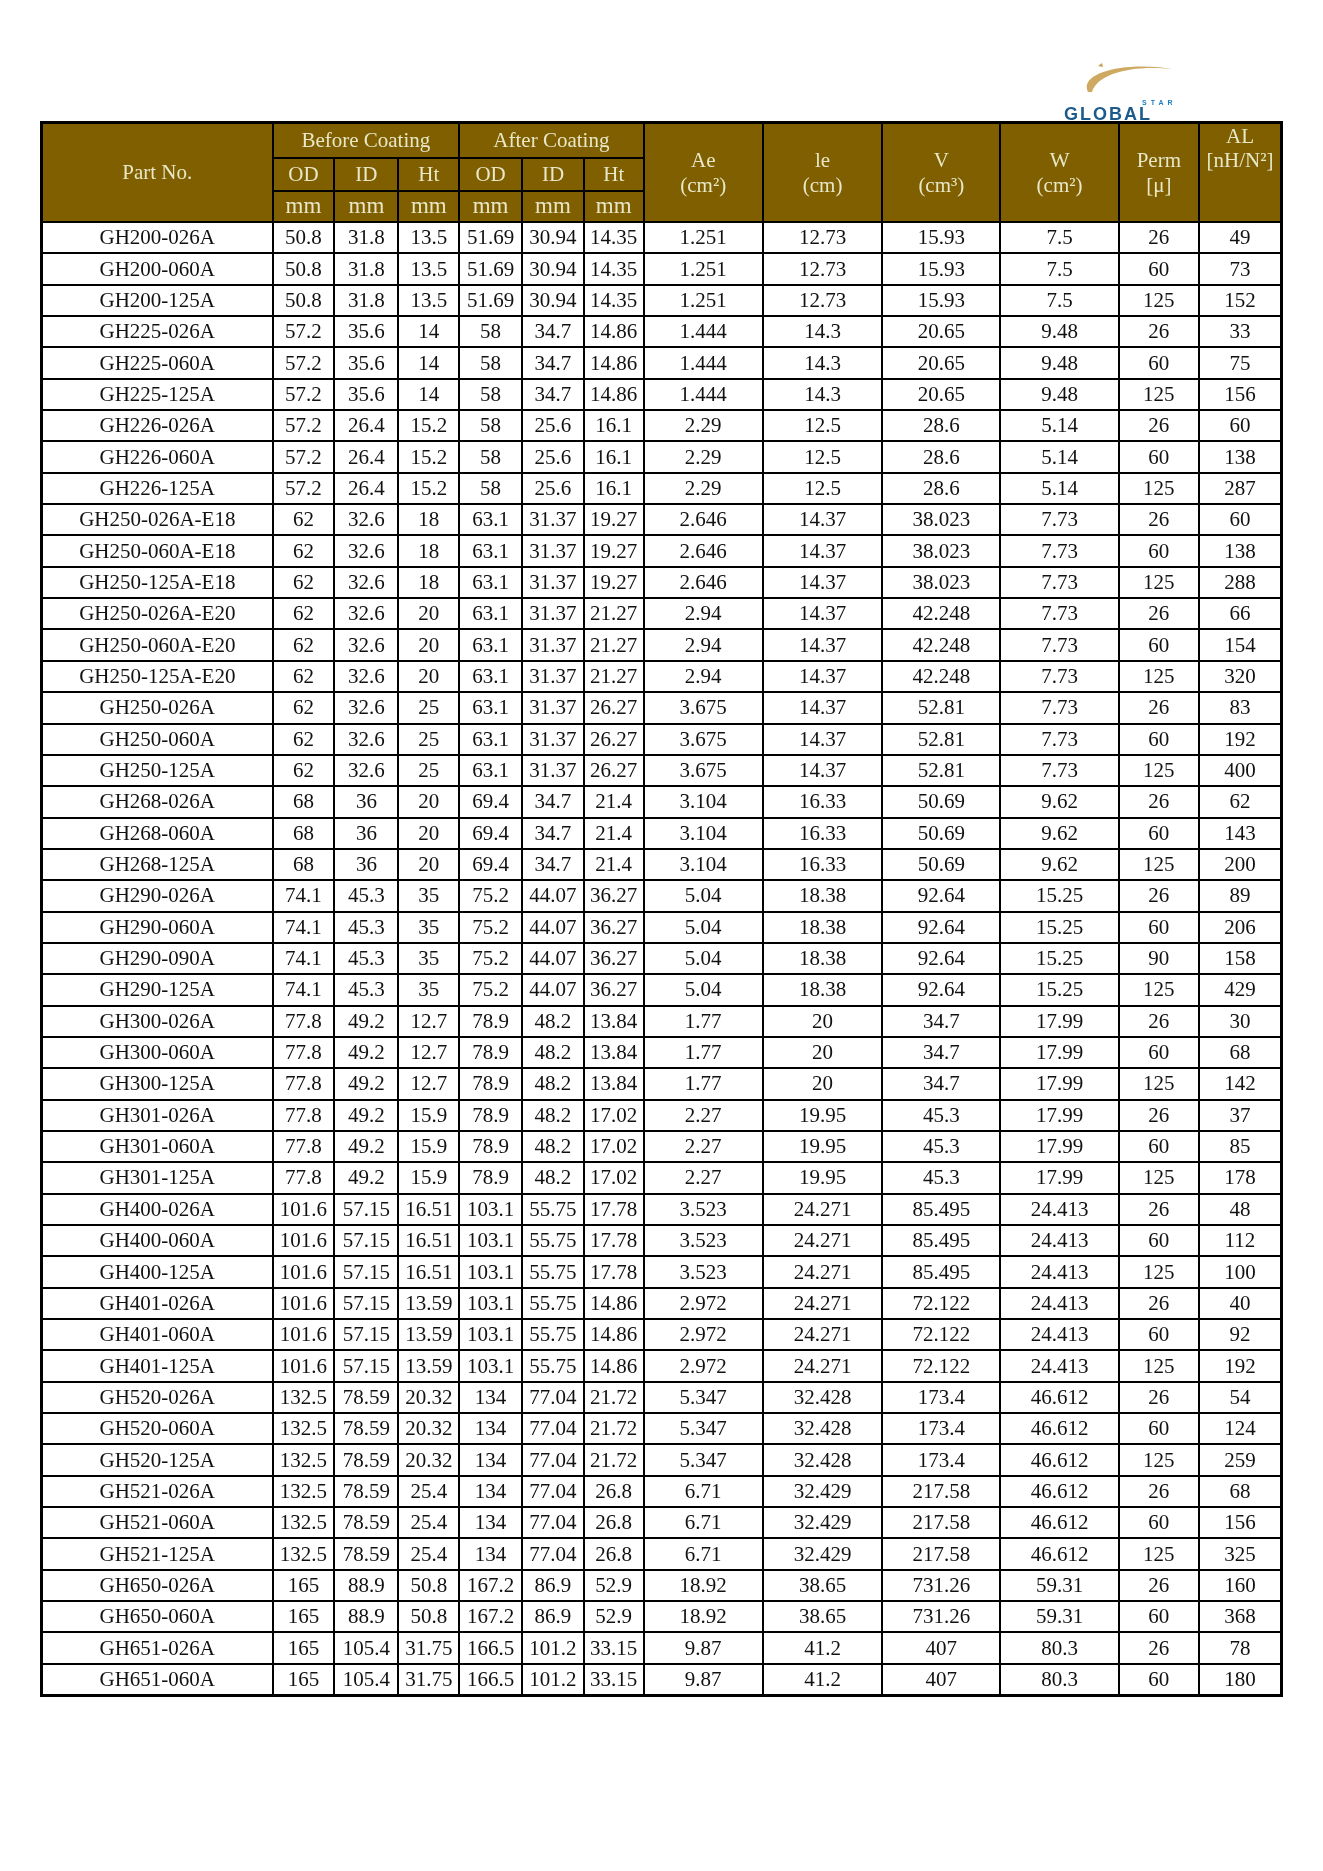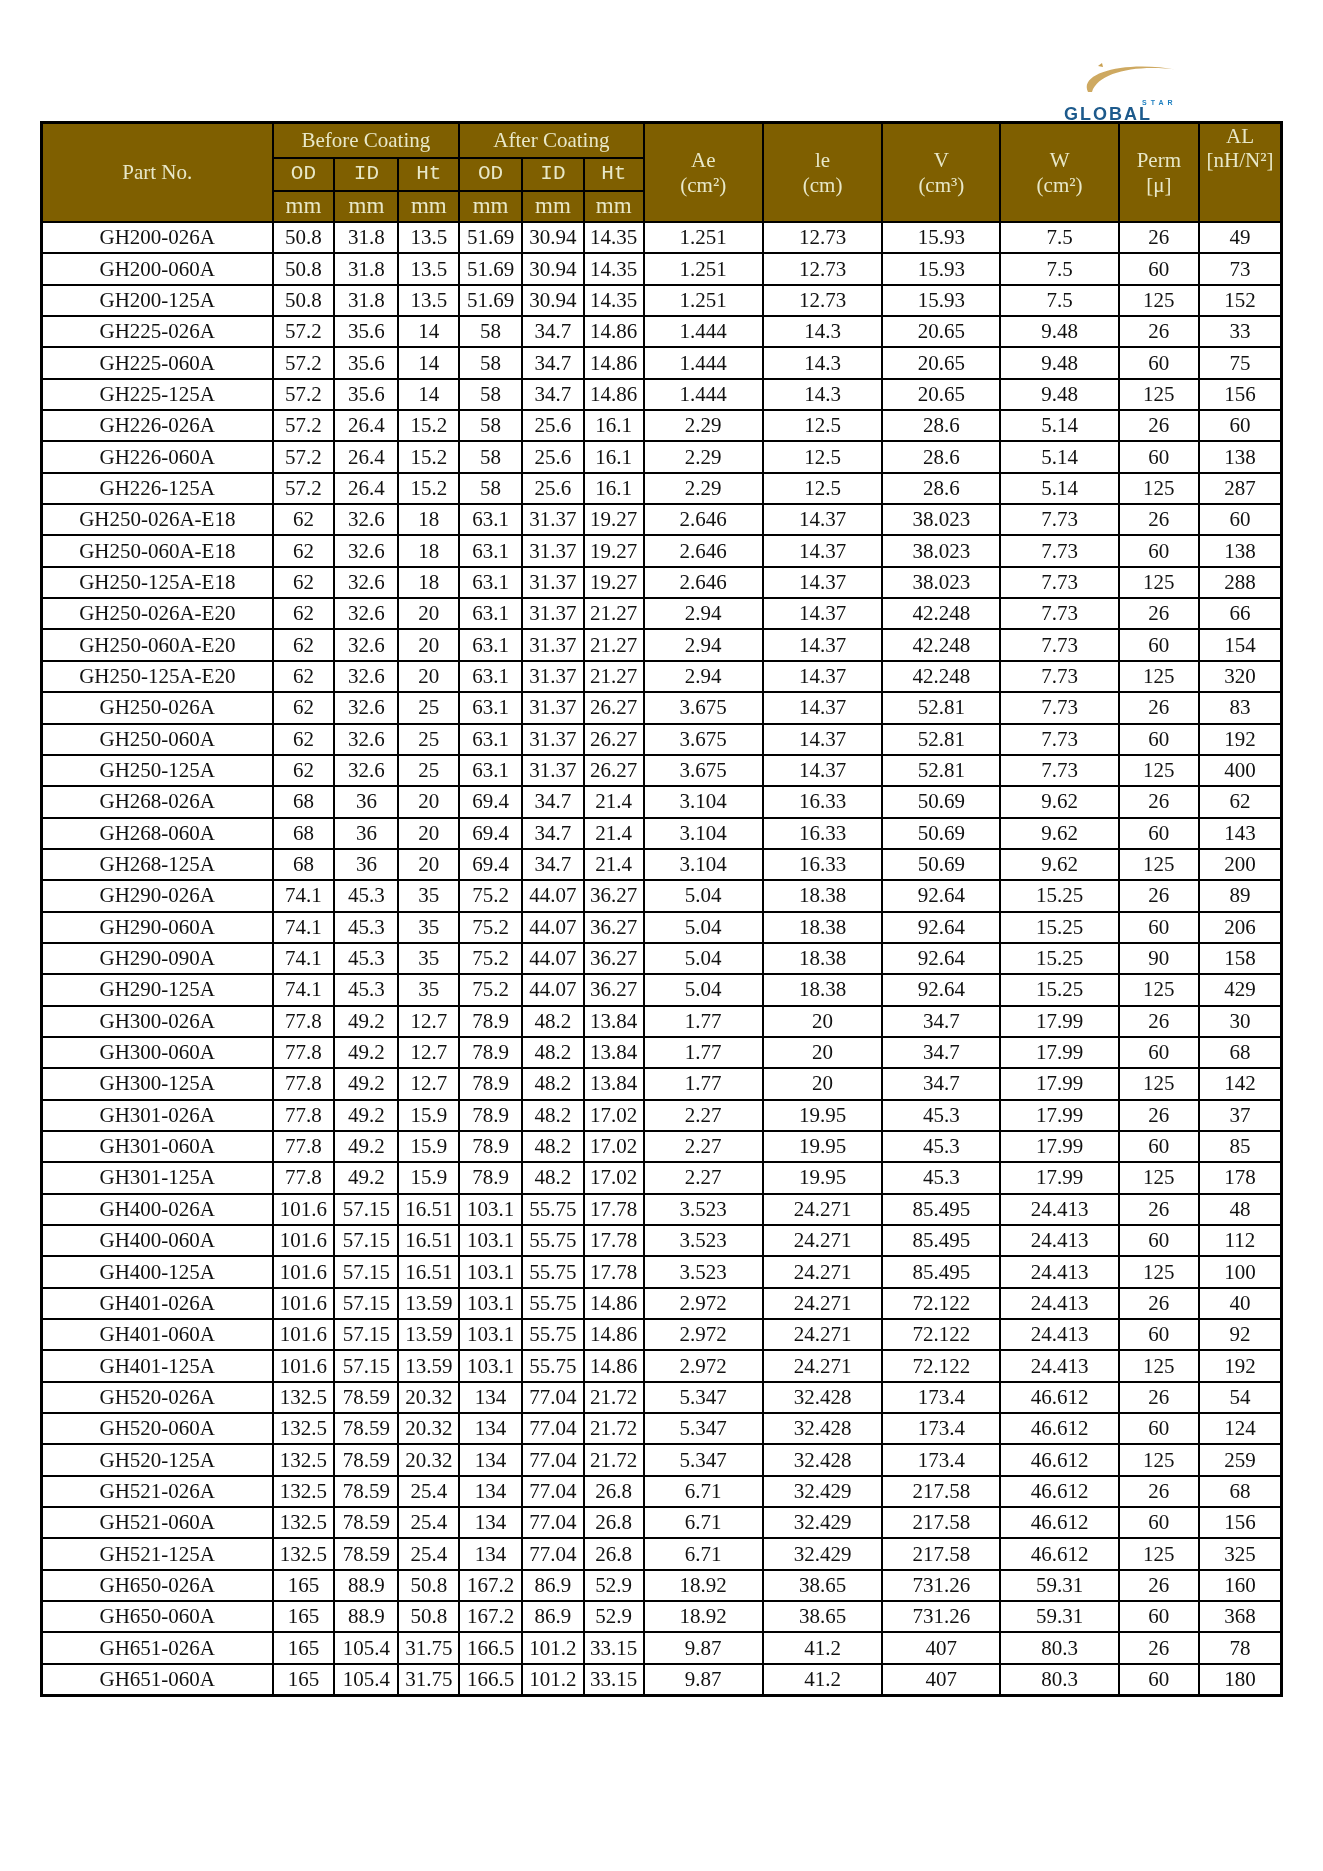--- a/index.html
+++ b/index.html
@@ -10,21 +10,21 @@
   .logo-text { position: absolute; left: 6px; top: 14px; font-family: "Liberation Sans", "DejaVu Sans", sans-serif;
                font-weight: 700; font-size: 18px; letter-spacing: 2px; color: #1d5a8c; margin-top: 28px; }
   .logo-sub { position: absolute; left: 84px; top: 37px; font-family: "Liberation Sans", "DejaVu Sans", sans-serif;
               font-weight: 700; font-size: 7px; letter-spacing: 4px; color: #1d7fc0; }
   table.spec { position: absolute; left: 40px; top: 121px; border-collapse: collapse;
                border: 3px solid #000; table-layout: fixed; width: 1243px; }
   table.spec th, table.spec td { border: 2px solid #000; text-align: center; padding: 0;
                                  font-weight: normal; white-space: nowrap; }
   table.spec th { background: #7f5f00; color: #e8e8c8; font-size: 21px; line-height: 1.15; }
   table.spec thead tr.r1 th.grp { height: 33px; margin-top: 8px; }
-  table.spec thead tr.r2 th { height: 31px; font-family: Liberation Mono, monospace; }
+  table.spec thead tr.r2 th { height: 31px; }
   table.spec thead tr.r3 th { height: 29px; font-size: 23px; }
   table.spec td { font-size: 21px; height: 29.35px; line-height: 29px; background: #fff; color: #111; }
 </style>
 </head>
 <body>
 
 <div class="logo">
   <svg width="150" height="46" viewBox="0 0 150 46">
     <path d="M30 30 C 20 10, 70 -2, 120 8 C 80 2, 40 10, 34 30 Z" fill="#c9a050" opacity="0.9"></path>
     <path d="M40 4 l4 -3 l1 4 z" fill="#c9a050"></path>

